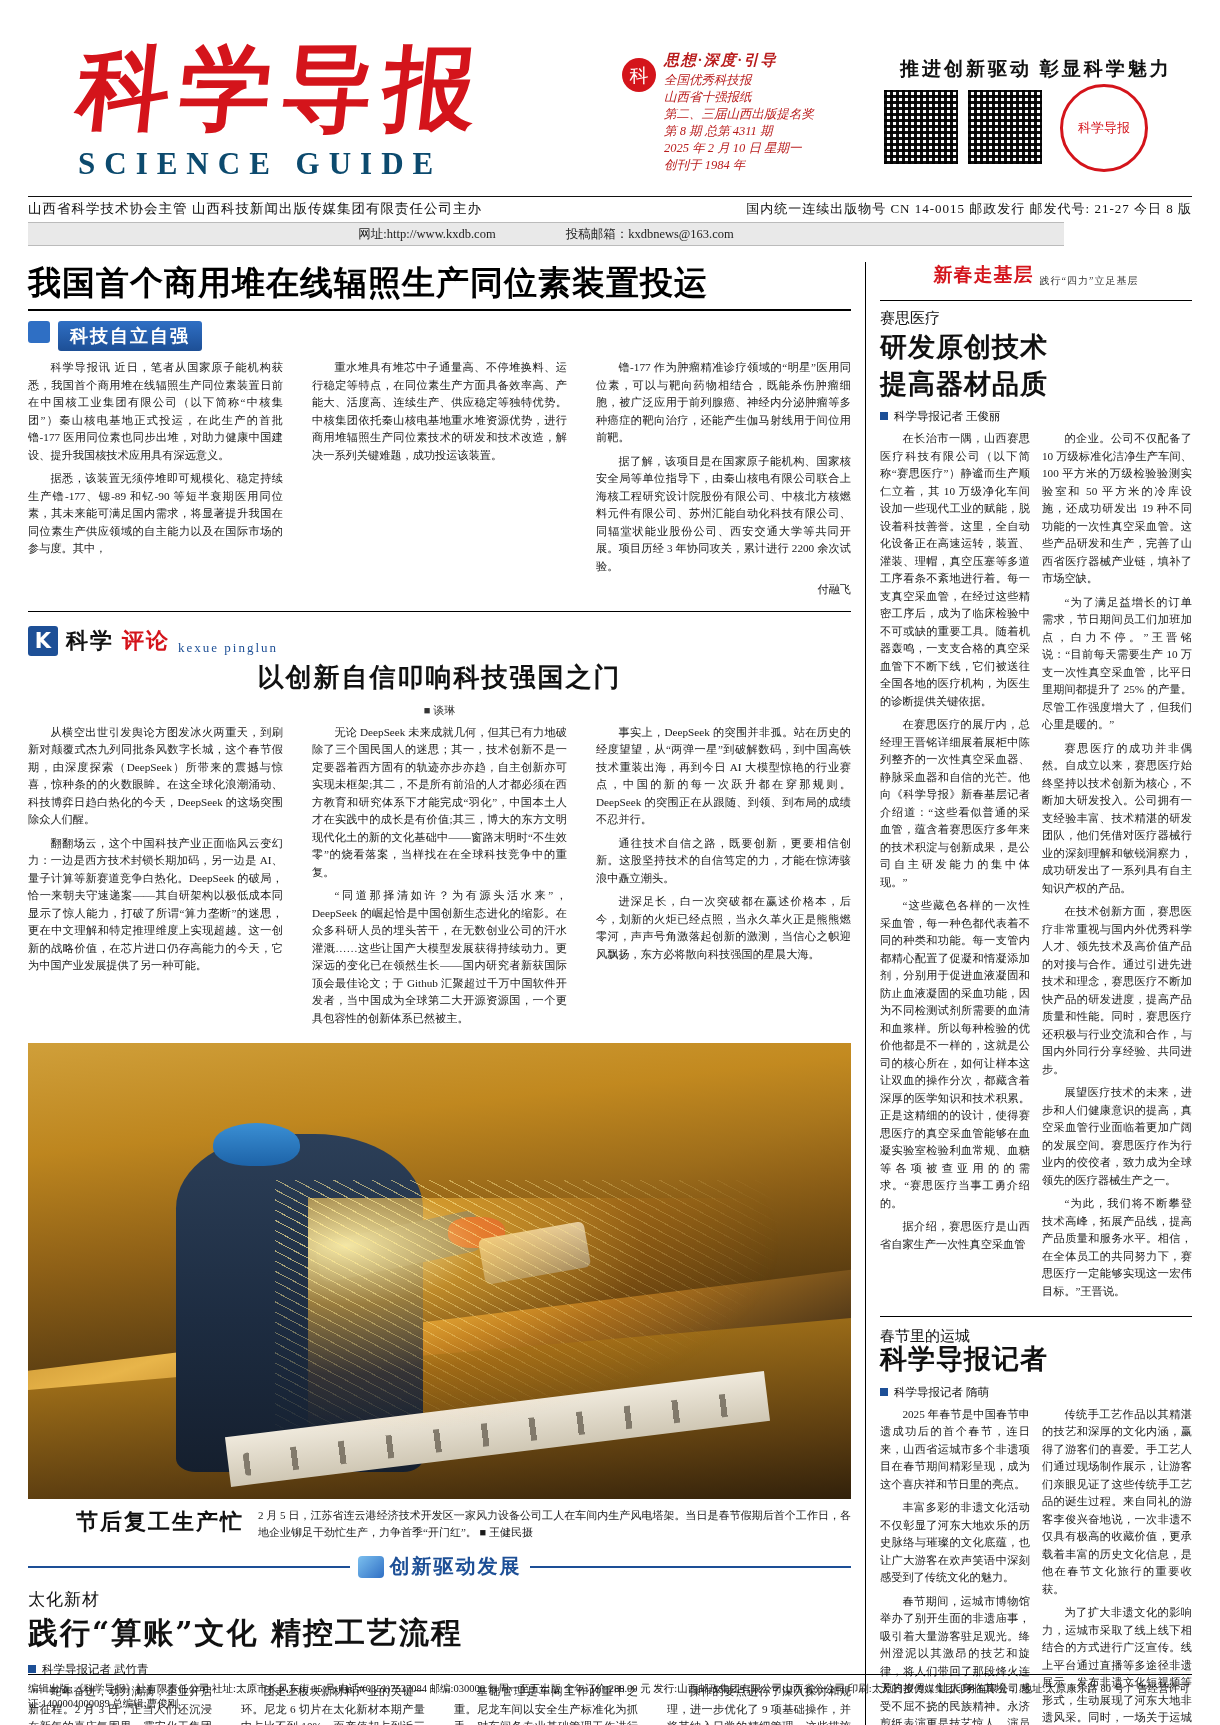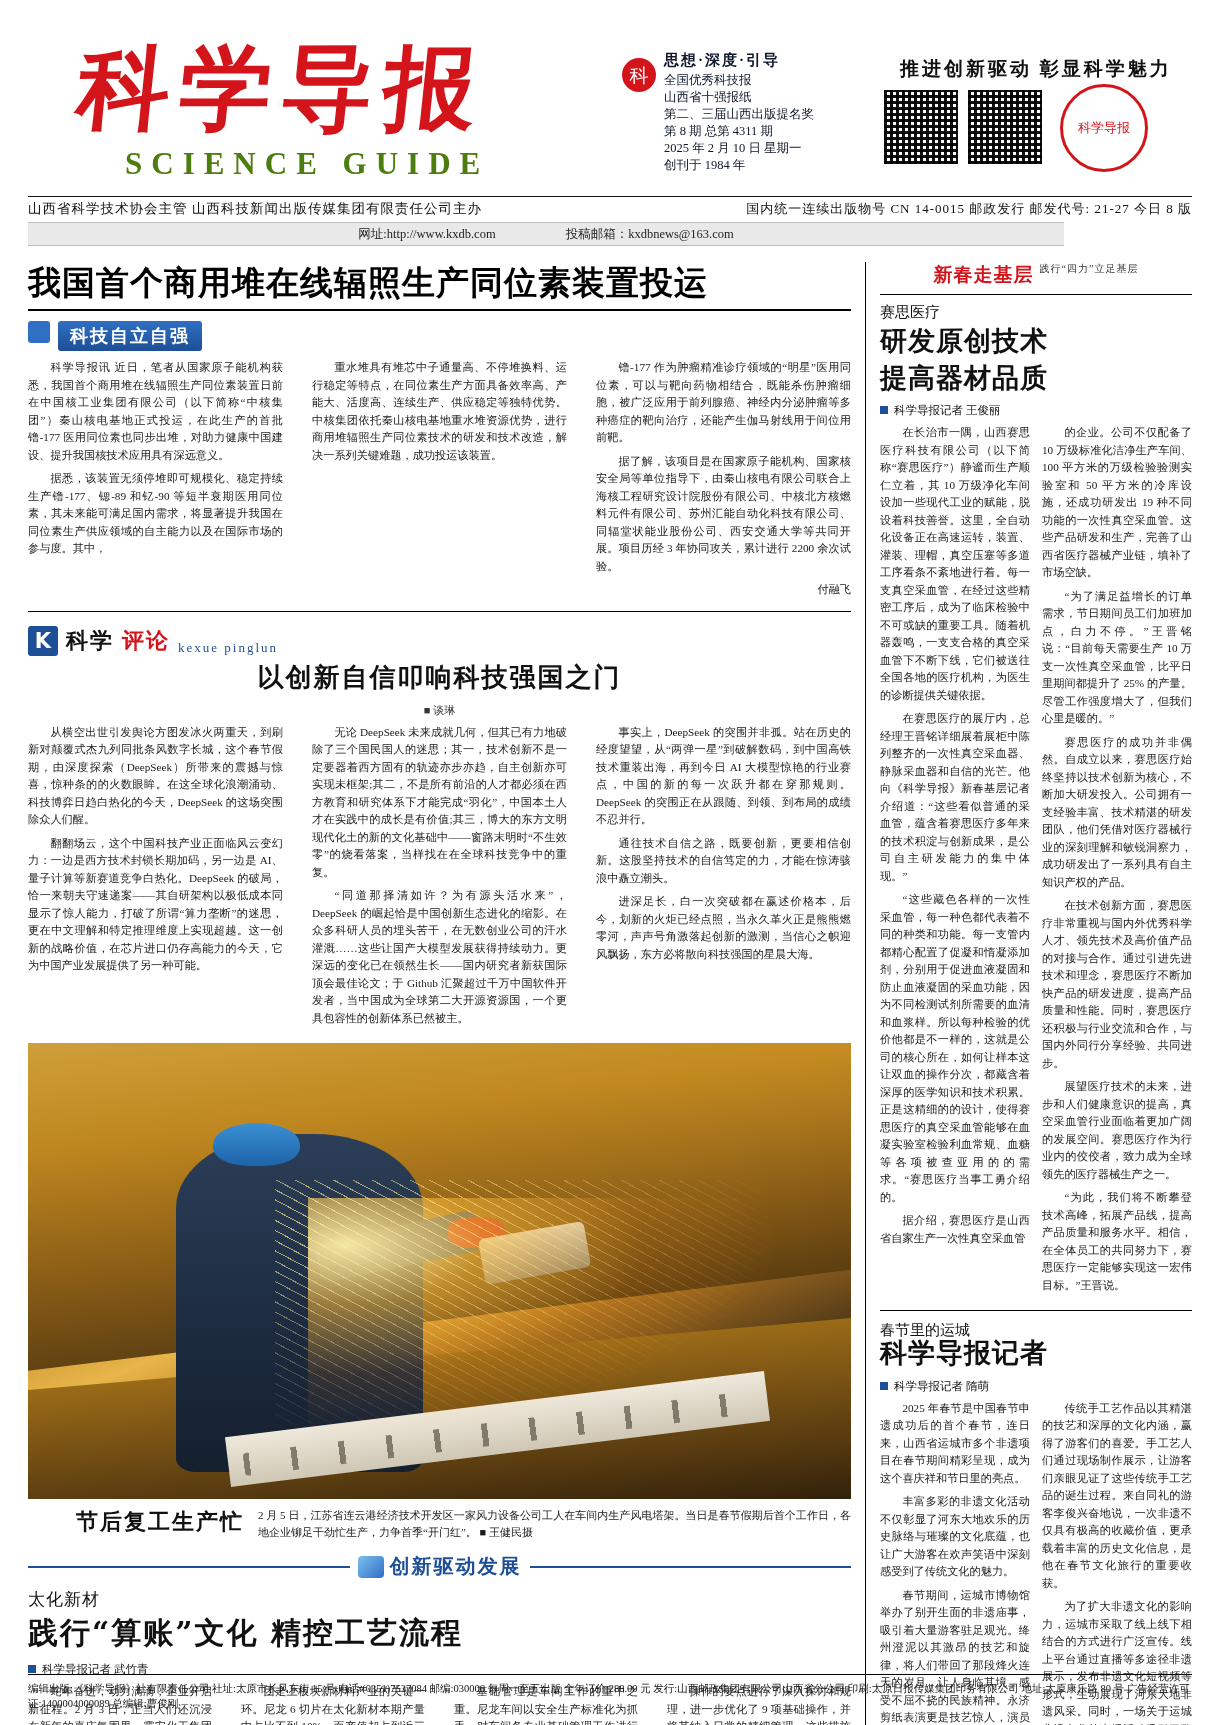--- a/index.html
+++ b/index.html
@@ -14,28 +14,28 @@
   .masthead{position:relative;height:236px;padding:0 28px;box-sizing:border-box;}
   .logo-wrap{position:absolute;left:78px;top:42px;width:520px;}
   .logo-cn{
     font-family:"DejaVu Serif",serif;
     font-size:92px;line-height:1;color:#d4141b;font-weight:700;
     letter-spacing:10px;white-space:nowrap;
     transform:skewX(-6deg);
   }
   .logo-en{
     margin-top:12px;font-family:"Liberation Serif",serif;
-    font-size:31px;letter-spacing:9px;color:#4d7c0f;font-weight:700;margin-left:47px;
+    font-size:31px;letter-spacing:9px;color:#0c4a6e;font-weight:700;
   }
   .mh-badge{
     position:absolute;left:622px;top:58px;width:34px;height:34px;border-radius:50%;
     background:#d4141b;color:#fff;font-size:19px;line-height:34px;text-align:center;
     font-family:"DejaVu Sans",sans-serif;
   }
-  .mh-info{position:absolute;left:664px;top:52px;font-size:12.5px;line-height:17px;color:#0f172a;}
+  .mh-info{position:absolute;left:664px;top:52px;font-size:12.5px;line-height:17px;color:#b91c1c;font-style:italic;}
   .mh-info .big{font-size:15px;letter-spacing:2px;font-weight:bold;margin-bottom:3px;}
   .mh-slogan{
     position:absolute;left:900px;top:56px;font-size:19px;letter-spacing:3px;color:#111;
     font-weight:bold;white-space:nowrap;
   }
   .qr{position:absolute;top:88px;width:74px;height:74px;background:
       repeating-linear-gradient(0deg,#111 0 3px,#fff 3px 6px),
       repeating-linear-gradient(90deg,#111 0 3px,transparent 3px 6px);
       background-blend-mode:multiply;border:2px solid #fff;}
   .qr1{left:882px;}
@@ -170,21 +170,21 @@
   .banner .ico{width:26px;height:22px;background:linear-gradient(135deg,#7cc0ef,#2f6fc4);border-radius:4px;}
 
   .sec-label{font-family:"DejaVu Serif",serif;font-size:17px;margin:8px 0 2px;letter-spacing:1px;}
   .headline2{
     font-family:"DejaVu Serif",serif;font-weight:700;font-size:30px;letter-spacing:2px;margin:2px 0 8px;
   }
   .reporter{font-size:11.5px;margin:0 0 6px 0;}
   .reporter .sq{display:inline-block;width:8px;height:8px;background:#1d4f96;margin-right:6px;}
 
   
-  .r-banner{display:flex;align-items:flex-start;justify-content:center;margin-bottom:6px;}
+  .r-banner{display:flex;align-items:flex-end;justify-content:center;margin-bottom:12px;}
   .r-banner .lbl{
     font-family:"DejaVu Serif",serif;color:#d4141b;font-size:19px;font-weight:bold;letter-spacing:1px;
   }
   .r-banner .sub{font-size:10px;color:#333;margin-left:6px;letter-spacing:1px;}
   .r-sec{font-family:"DejaVu Serif",serif;font-size:15px;margin:8px 0 2px;}
   .r-title{
     font-family:"DejaVu Serif",serif;font-weight:700;font-size:27px;line-height:1.28;letter-spacing:1px;margin:2px 0 8px;
   }
   .r-cols{display:flex;gap:12px;}
   .r-cols > div{flex:1;}

